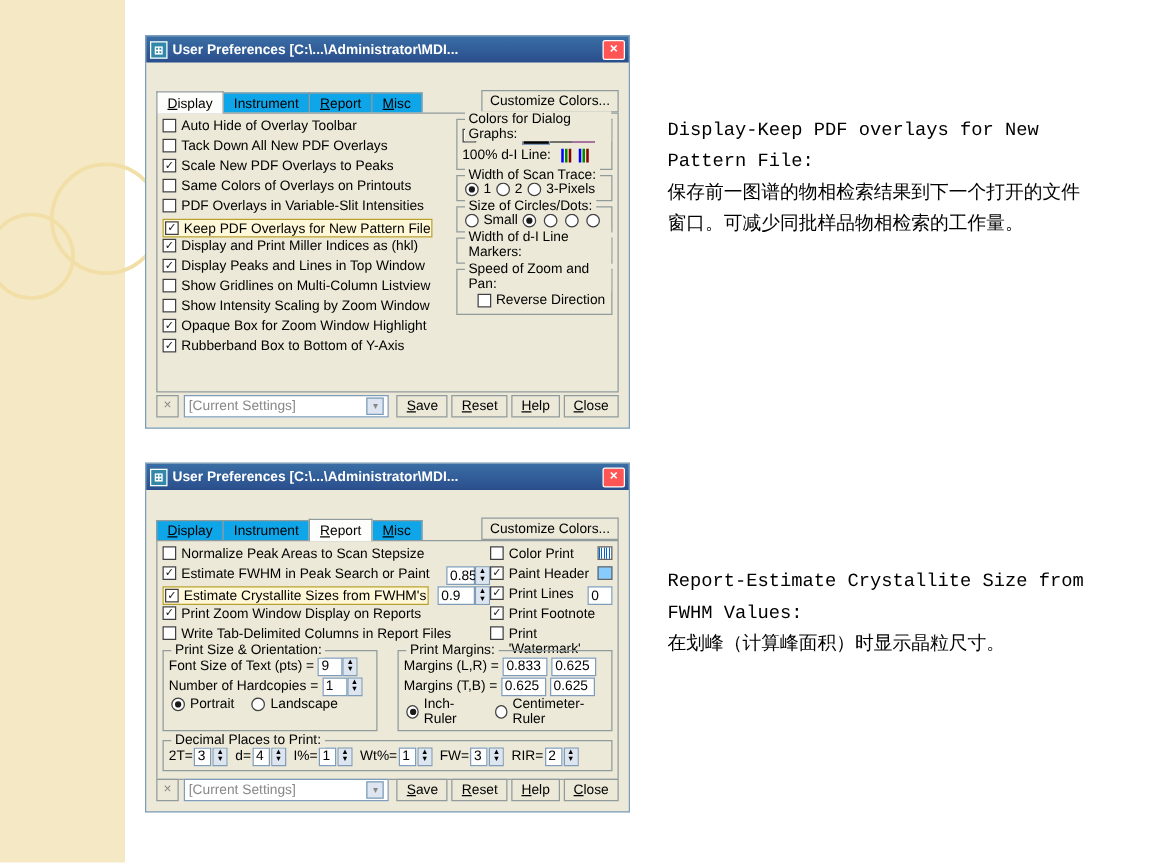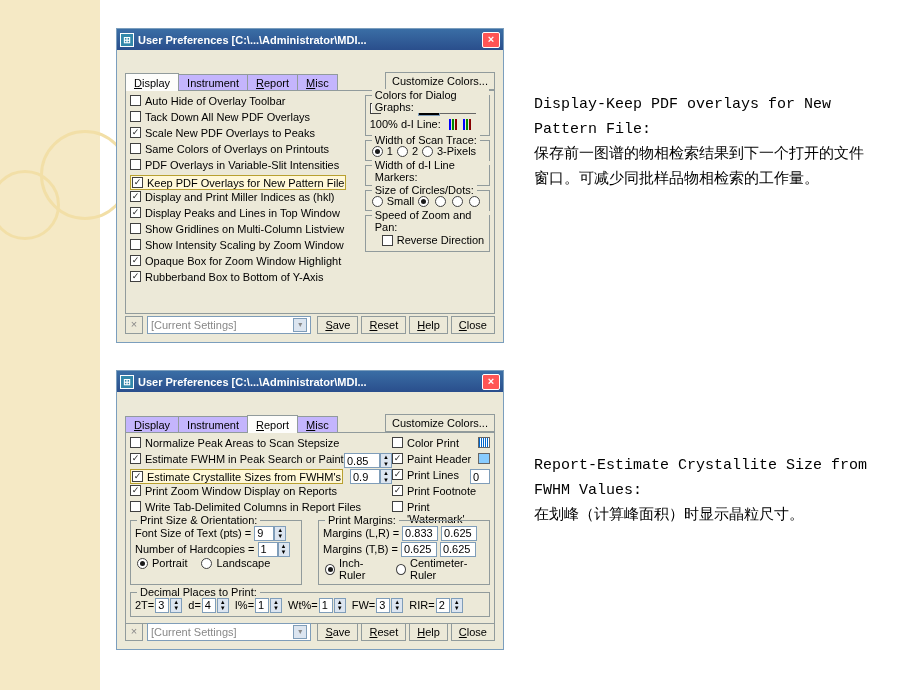--- a/index.html
+++ b/index.html
@@ -10,21 +10,21 @@
   .page { position:absolute; left:0; top:0; width:920px; height:690px; }
   .win { position:absolute; left:116px; width:388px; border:1px solid #7B9EBD; background:#ECE9D8; }
   .win1 { top:28px; height:315px; }
   .win2 { top:370px; height:280px; }
   .titlebar { height:21px; background: linear-gradient(#3A6EA5,#2A4E8C); color:#fff; display:flex; align-items:center; padding:0 3px; font-weight:bold; font-size:11px; }
   .ticon { width:14px; height:14px; background:#38A; border:1px solid #fff; margin-right:4px; display:flex; align-items:center; justify-content:center; color:#fff; font-size:9px; }
   .titlebar .spacer { flex:1; }
   .tbtn { width:18px; height:16px; background:#F55; border:1px solid #fff; color:#fff; font-weight:bold; text-align:center; line-height:12px; font-size:11px; border-radius:2px; }
   .client { padding:18px 8px 4px 8px; position:relative; height:calc(100% - 21px); }
   .tabs { display:flex; align-items:flex-end; height:22px; position:relative; }
-  .tab { border:1px solid #919B9C; border-bottom:none; background:#c4b5fd; padding:2px 8px; margin-right:-1px; position:relative; top:1px; cursor:default; }
+  .tab { border:1px solid #919B9C; border-bottom:none; background:#0ea5e9; padding:2px 8px; margin-right:-1px; position:relative; top:1px; cursor:default; }
   .tab.active { background:#FDFDFB; z-index:2; padding-top:3px; }
   .tab u { text-decoration:underline; }
   .cust { margin-left:auto; border:1px solid #919B9C; background:#ECE9D8; padding:2px 6px; }
   .panel { border:1px solid #919B9C; background:#ECE9D8; padding:4px 4px; position:relative; }
   .cols { display:flex; }
   .colL { width:230px; }
   .colR { flex:1; padding-left:6px; }
   .chk { display:flex; align-items:flex-start; height:16px; }
   .box { width:11px; height:11px; border:1px solid #404040; background:#fff; margin-right:4px; display:inline-flex; align-items:center; justify-content:center; font-size:9px; color:#1A1A1A; line-height:9px; }
   .box.c::after { content:"✓"; }
@@ -164,39 +164,39 @@
             <div class="radio-row">
               <span class="rad s"></span>
                   <span>1</span>
               <span class="rad"></span>
                   <span>2</span>
               <span class="rad"></span>
                   <span>3-Pixels</span>
             </div>
           </div>
           <div class="grp">
+            <div class="gt">Size of Circles/Dots:</div>
+            <div class="radio-row">
+              <span class="rad"></span>
+                  <span>Small</span>
+              <span class="rad s"></span>
+              <span class="rad"></span>
+              <span class="rad"></span>
+              <span class="rad"></span>
+            </div>
+          </div>
+          <div class="grp">
             <div class="gt">Width of d-I Line Markers:</div>
             <div class="radio-row">
               <span class="rad s"></span>
                   <span>1</span>
               <span class="rad"></span>
                   <span>2</span>
               <span class="rad"></span>
                   <span>3-Pixels</span>
-            </div>
-          </div>
-          <div class="grp">
-            <div class="gt">Size of Circles/Dots:</div>
-            <div class="radio-row">
-              <span class="rad"></span>
-                  <span>Small</span>
-              <span class="rad s"></span>
-              <span class="rad"></span>
-              <span class="rad"></span>
-              <span class="rad"></span>
             </div>
           </div>
           <div class="grp">
             <div class="gt">Speed of Zoom and Pan:</div>
             <div class="radio-row">
               <span class="rad"></span>
                   <span>Fast</span>
               <span class="rad s"></span>
               <span class="rad"></span>
               <span class="rad"></span>
@@ -245,21 +245,21 @@
       <div style="display:flex">
         <div style="width:262px" id="repL">
               <div class="chk">
                 <span class="box"></span>
                 <span>Normalize Peak Areas to Scan Stepsize</span>
               </div>
               <div class="chk" style="display: flex;">
                 <span class="box c"></span>
                 <span>Estimate FWHM in Peak Search or Paint</span>
                 <span style="flex:1"></span>
-                <span class="ninput" style="width:36px">0.85</span>
+                <span class="ninput" style="width:23px">0.85</span>
                 <span class="spin">
                   <div>▲</div>
                   <div>▼</div>
                 </span>
               </div>
               <div class="chk" style="display: flex;">
                 <span class="hl">
                   <span class="box c"></span>
                   <span>Estimate Crystallite Sizes from FWHM's</span>
                 </span>

